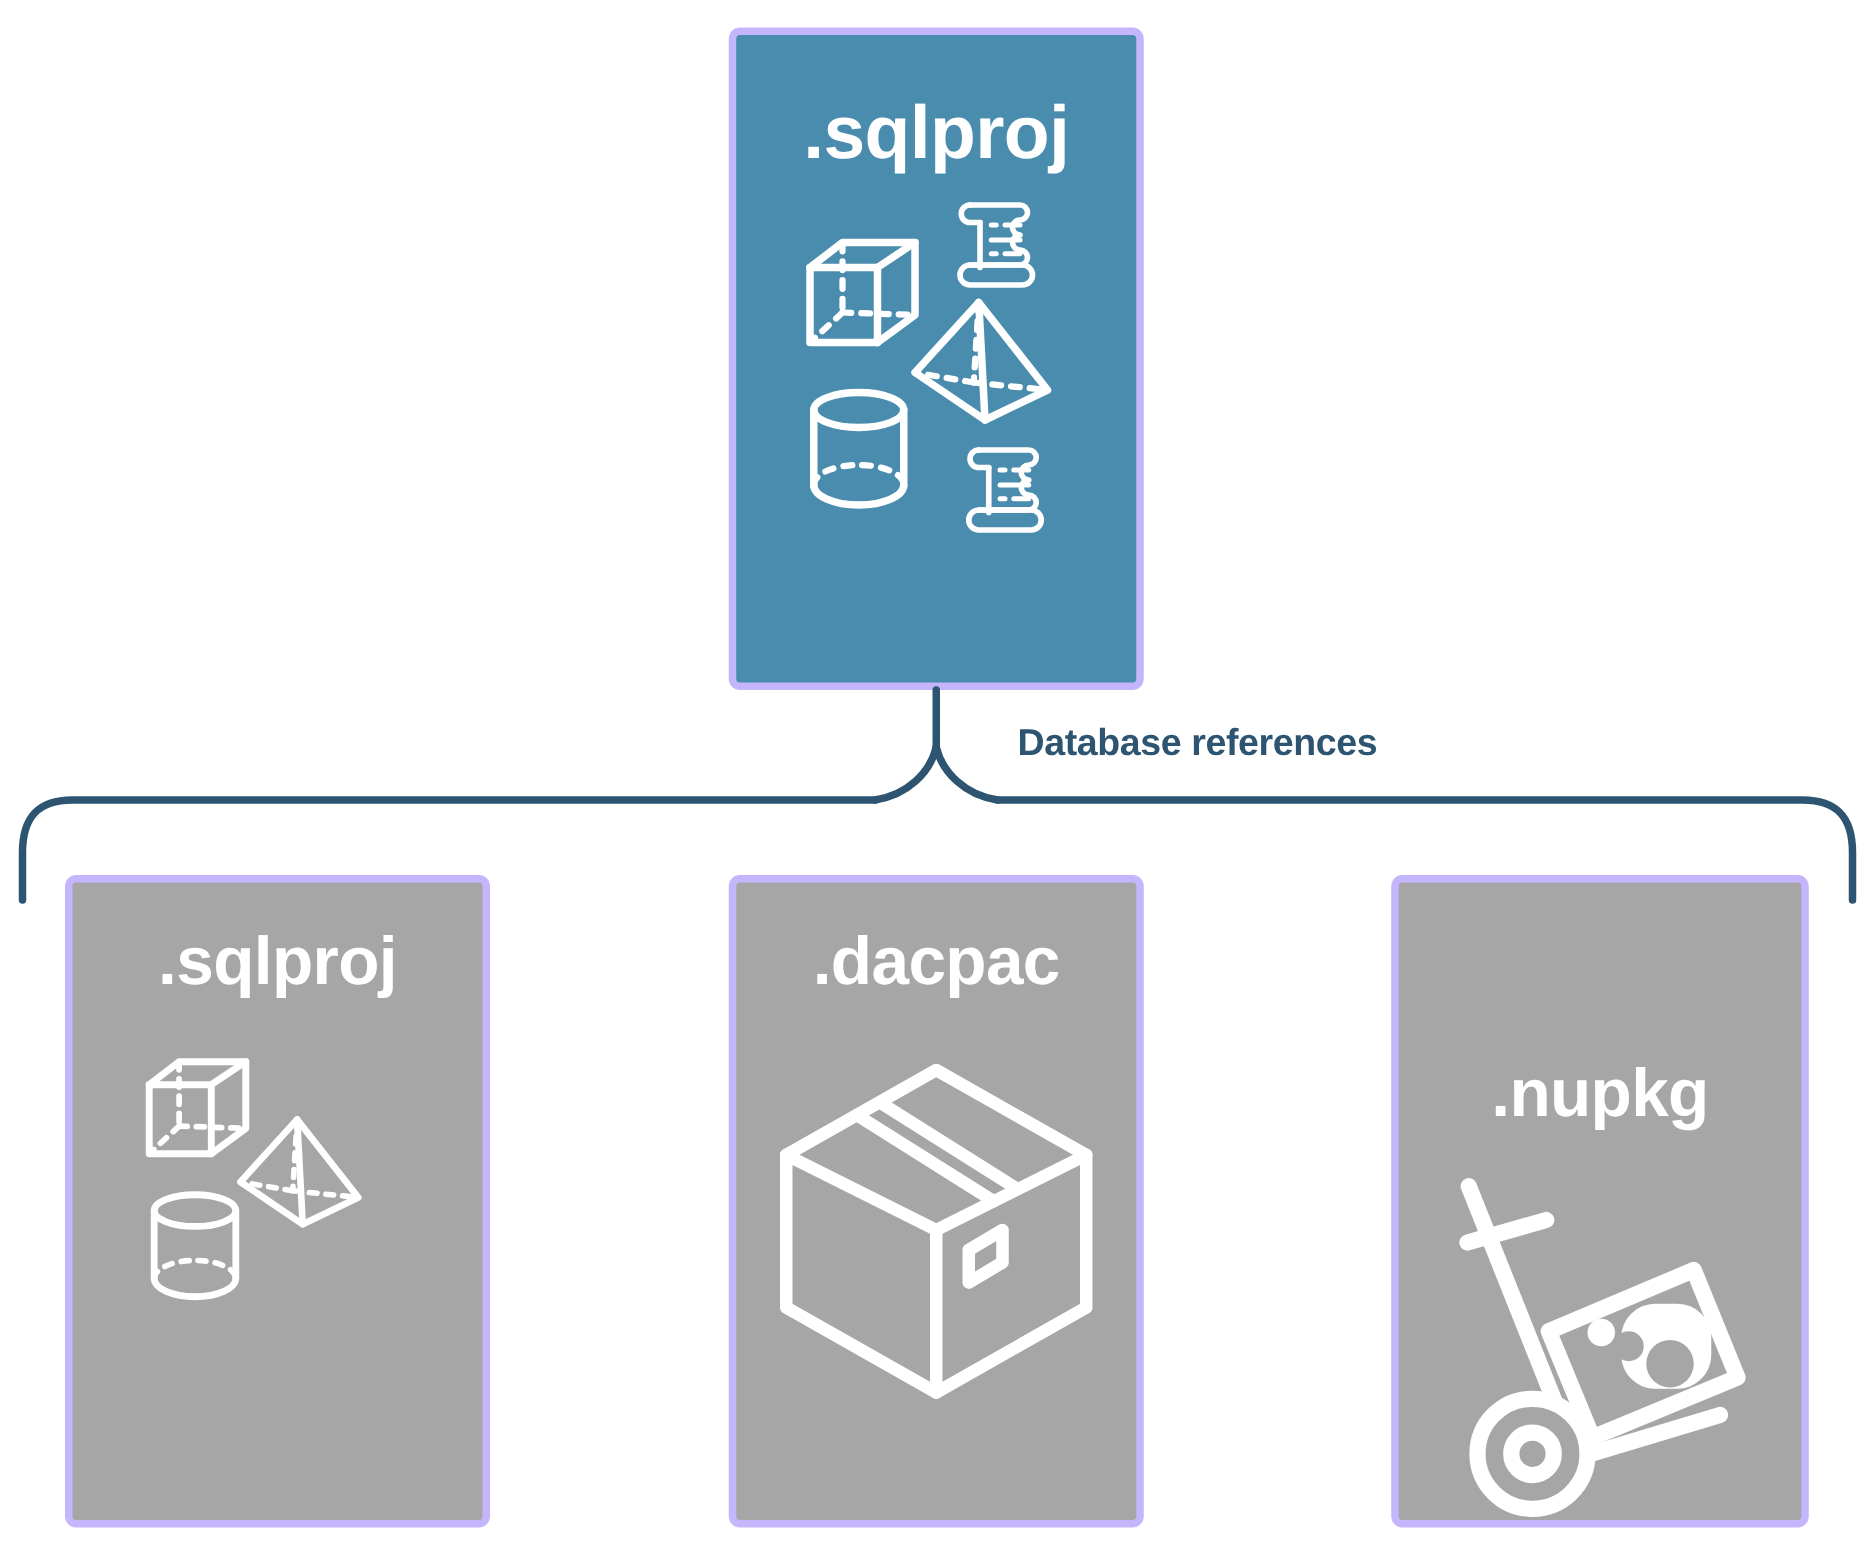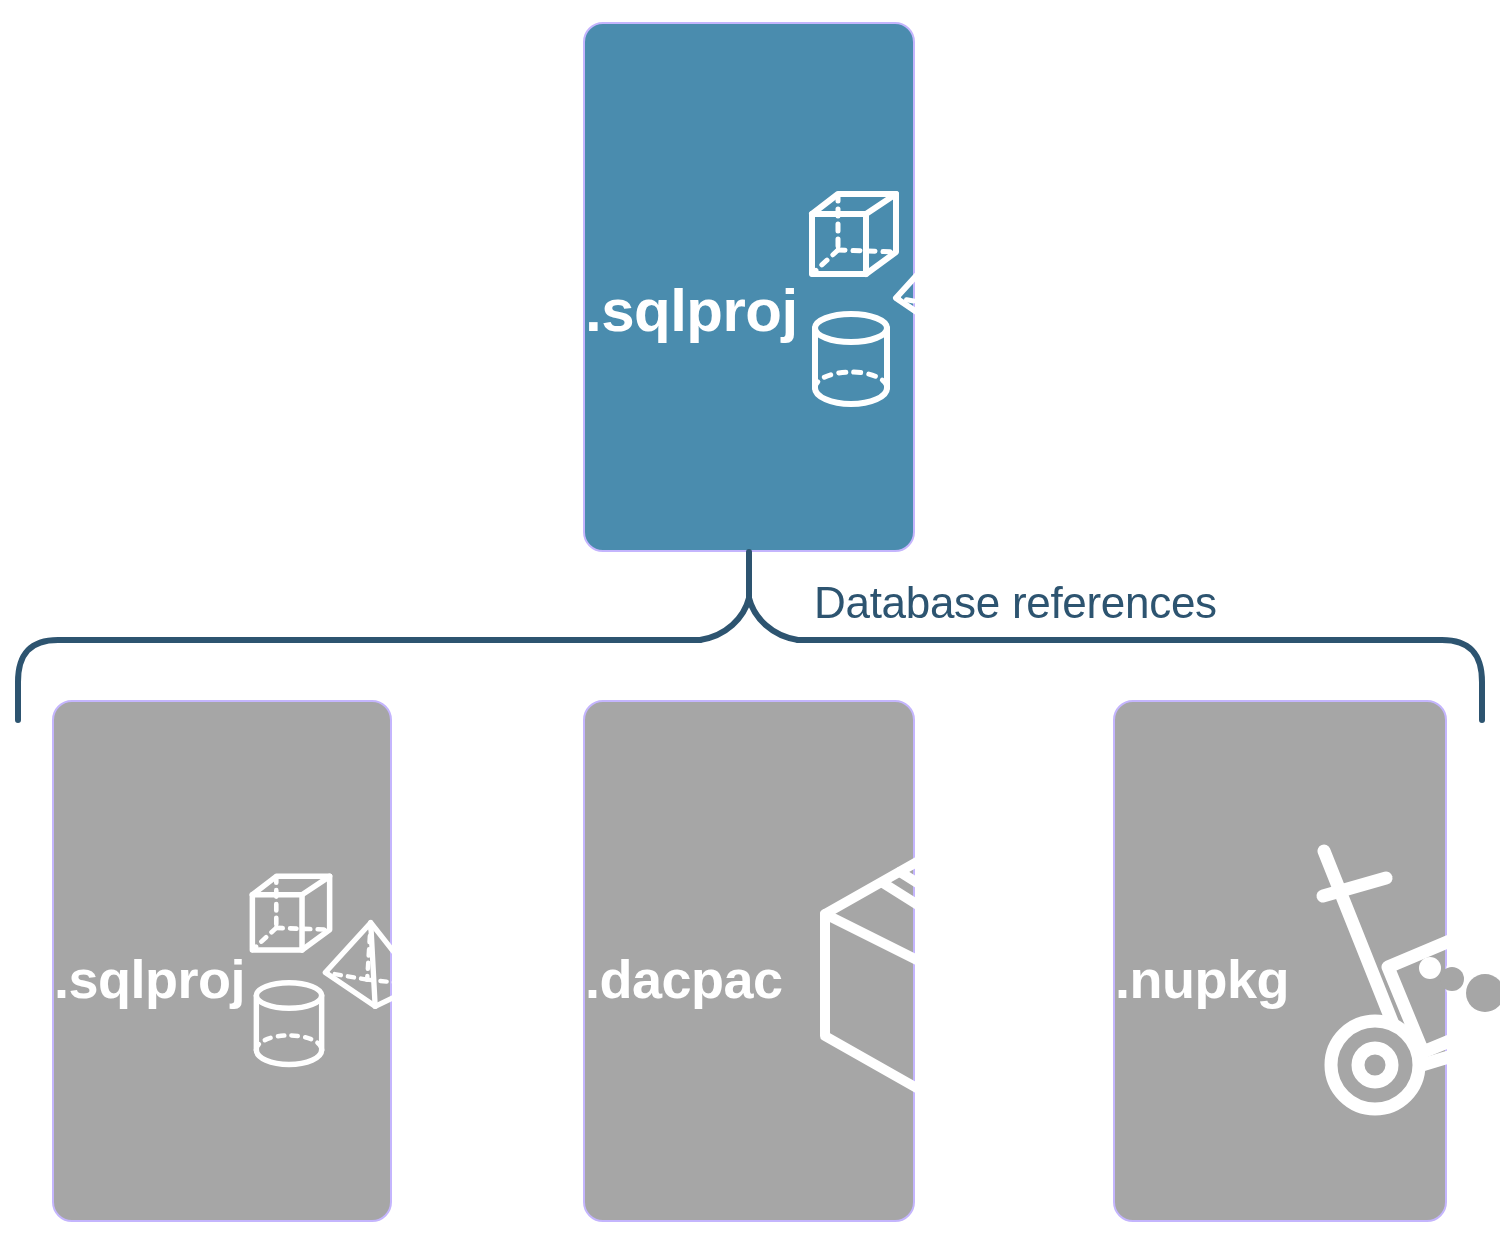--- a/index.html
+++ b/index.html
@@ -18,23 +18,24 @@
   #stage {
     position: absolute;
     left: 0; top: 0;
     width: 1500px;
     height: 1250px;
   }
 
   .card {
     position: absolute;
     box-sizing: border-box;
-    border: 2px solid #c4b5fd;
-    border-radius: 20px;
+    border: 6px solid #c4b5fd;
+    border-radius: 9px;
     display: flex;
+    flex-direction: column;
     align-items: center;
   }
 
   .card-title {
     color: #ffffff;
     font-weight: bold;
     letter-spacing: -0.5px;
     white-space: nowrap;
     text-align: center;
   }
@@ -93,22 +94,22 @@
     height: 200px;
     pointer-events: none;
   }
 
   
   #brace-label {
     position: absolute;
     left: 814px;
     top: 578px;
     color: #2D5470;
-    font-size: 44px;
-    font-weight: normal;
+    font-size: 30px;
+    font-weight: bold;
     letter-spacing: -0.3px;
     white-space: nowrap;
   }
 </style>
 </head>
 <body>
 
 <div id="stage">
 
   <div class="card" id="card-root">

